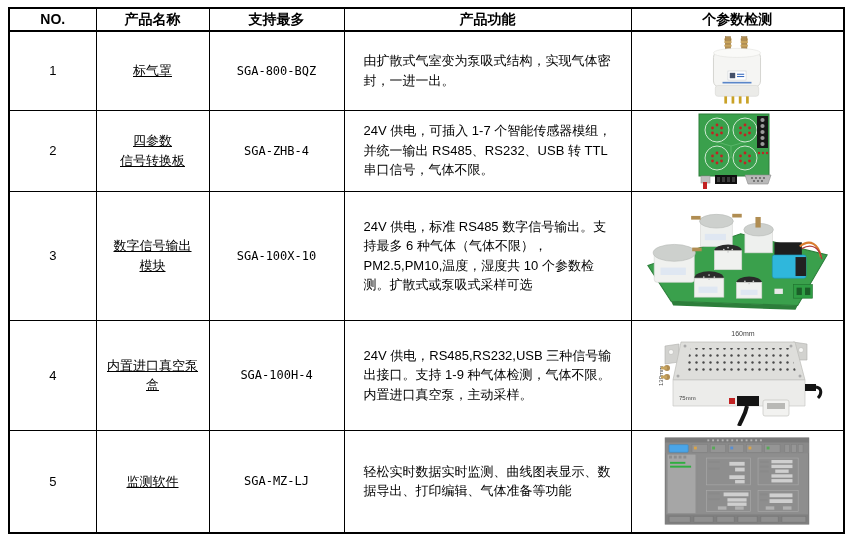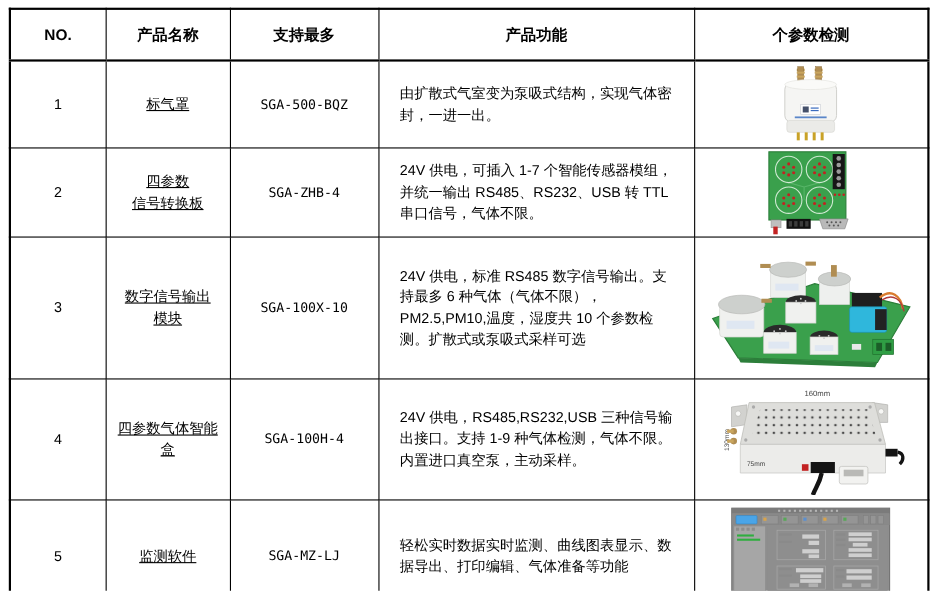--- a/index.html
+++ b/index.html
@@ -1,19 +1,19 @@
 <!DOCTYPE html>
 <html><head>
 <meta charset="utf-8">
 <style>
   html,body{margin:0;padding:0;background:#fff;}
   body{width:850px;height:537px;overflow:hidden;font-family:"Liberation Sans","DejaVu Sans",sans-serif;color:#000;}
   table.products{border-collapse:collapse;table-layout:fixed;margin:7px 0 0 8px;width:835px;border:2px solid #000;}
   table.products th, table.products td{border:1px solid #000;vertical-align:middle;overflow:hidden;}
-  table.products th{border-bottom:2px solid #000;font-size:14px;font-weight:bold;text-align:center;padding:12px;height:21px;line-height:21px;}
+  table.products th{border-bottom:2px solid #000;font-size:14px;font-weight:bold;text-align:center;padding:0;height:21px;line-height:21px;}
   td.c-no{ text-align:center;font-size:13px;}
   td.c-name{text-align:center;font-size:13px;white-space:pre-line;line-height:1.5;text-decoration:underline;}
   td.c-model{text-align:center;font-size:12px;font-family:"DejaVu Sans Mono","Liberation Mono",monospace;}
   td.c-func{text-align:left;font-size:13px;line-height:1.5;padding:4px 19px;}
   td.c-img{text-align:center;padding:0;}
   col.w-no{width:87px;} col.w-name{width:113px;} col.w-model{width:135px;} col.w-func{width:287px;} col.w-img{width:213px;}
   tr.r1{height:79px;} tr.r2{height:81px;} tr.r3{height:129px;} tr.r4{height:110px;} tr.r5{height:103px;}
   svg{display:block;margin:0 auto;}
   svg text{font-family:"Liberation Sans","DejaVu Sans",sans-serif;}
 </style>
@@ -35,21 +35,21 @@
       <th>支持最多</th>
       <th>产品功能</th>
       <th>个参数检测</th>
     </tr>
   </thead>
   <tbody>
 
     <tr class="r1">
       <td class="c-no">1</td>
       <td class="c-name">标气罩</td>
-      <td class="c-model">SGA-500-BQZ</td>
+      <td class="c-model">SGA-800-BQZ</td>
       <td class="c-func">由扩散式气室变为泵吸式结构，实现气体密封，一进一出。</td>
       <td class="c-img">
         <svg width="80" height="76" viewBox="0 0 80 84">
           <rect x="26" y="6" width="8" height="2.5" fill="#c9a55e"></rect>
             <rect x="27" y="4" width="6" height="18" fill="#b08d52" stroke="#8a6c3a" stroke-width="0.5"></rect>
           <rect x="26" y="9" width="8" height="2" fill="#c9a55e"></rect>
             <rect x="26" y="13" width="8" height="2" fill="#c9a55e"></rect>
           <rect x="44" y="6" width="8" height="2.5" fill="#c9a55e"></rect>
             <rect x="45" y="4" width="6" height="18" fill="#b08d52" stroke="#8a6c3a" stroke-width="0.5"></rect>
           <rect x="44" y="9" width="8" height="2" fill="#c9a55e"></rect>
@@ -203,21 +203,21 @@
           <rect x="146" y="82" width="18" height="13" fill="#2f9e44" stroke="#20702f" stroke-width="0.6"></rect>
           <rect x="149" y="85" width="5" height="7" fill="#1b5e28"></rect>
             <rect x="157" y="85" width="5" height="7" fill="#1b5e28"></rect>
           <rect x="128" y="86" width="8" height="5" fill="#e8e8e8"></rect>
         </svg>
       </td>
     </tr>
 
     <tr class="r4">
       <td class="c-no">4</td>
-      <td class="c-name">四参数气体智能
+      <td class="c-name">内置进口真空泵
 盒</td>
       <td class="c-model">SGA-100H-4</td>
       <td class="c-func">24V 供电，RS485,RS232,USB 三种信号输出接口。支持 1-9 种气体检测，气体不限。内置进口真空泵，主动采样。</td>
       <td class="c-img">
         <svg width="172" height="102" viewBox="0 0 172 102">
           <defs>
             <pattern id="holePat" width="7" height="7" patternUnits="userSpaceOnUse">
               <circle cx="3.5" cy="3.5" r="1.2" fill="#4a4a4a"></circle>
             </pattern>
           </defs>

